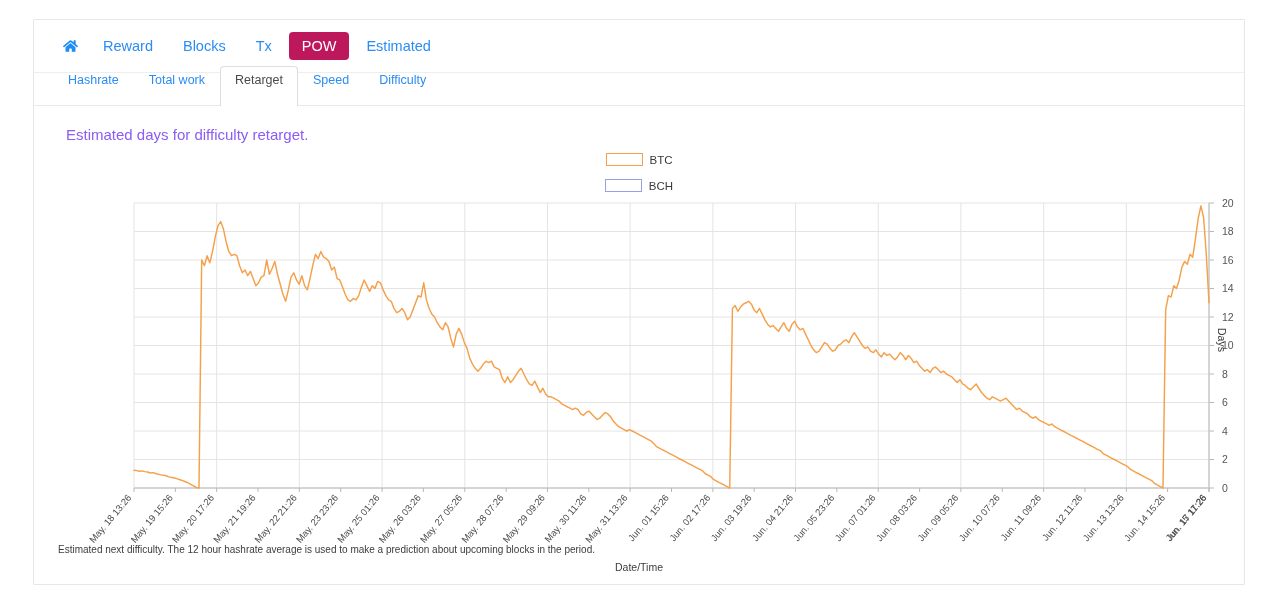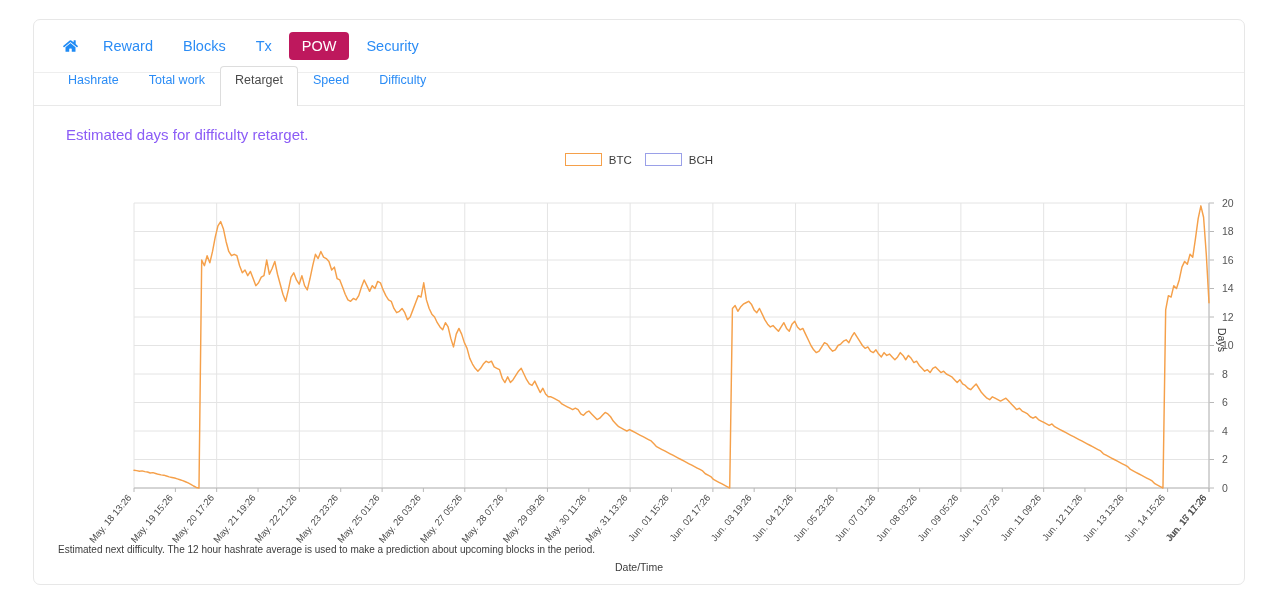--- a/index.html
+++ b/index.html
@@ -22,21 +22,21 @@
 
   
   .card {
     position: absolute;
     left: 33px;
     top: 19px;
     width: 1212px;
     height: 566px;
     background: #ffffff;
     border: 1px solid #e7e7e7;
-    border-radius: 7px;
+    border-radius: 1px;
     box-sizing: border-box;
     overflow: hidden;
   }
 
   
   .topnav {
     position: relative;
     height: 52px;
     border-bottom: 1px solid #eeeeee;
     display: flex;
@@ -122,20 +122,21 @@
     position: absolute;
     left: 0;
     top: 3px;
     width: 1210px;
     display: flex;
     justify-content: center;
     align-items: center;
     gap: 13px;
     font-size: 11.5px;
     color: #3a3a3a;
+    flex-direction: column;
   }
   .legend-entry {
     display: flex;
     align-items: center;
     gap: 7px;
     cursor: pointer;
   }
   .legend-swatch {
     width: 37px;
     height: 13px;
@@ -192,21 +193,21 @@
     <div class="topnav">
       <div class="nav-home">
         <svg class="home-icon" viewBox="0 0 576 512">
           <path d="M280.37 148.26L96 300.11V464a16 16 0 0 0 16 16l112.06-.29a16 16 0 0 0 15.92-16V368a16 16 0 0 1 16-16h64a16 16 0 0 1 16 16v95.64a16 16 0 0 0 16 16.05L464 480a16 16 0 0 0 16-16V300L295.67 148.26a12.19 12.19 0 0 0-15.3 0zM571.6 251.47L488 182.56V44.05a12 12 0 0 0-12-12h-56a12 12 0 0 0-12 12v72.61L318.47 43a48 48 0 0 0-61 0L4.34 251.47a12 12 0 0 0-1.6 16.9l25.5 31A12 12 0 0 0 45.15 301l235.22-193.74a12.19 12.19 0 0 1 15.3 0L531 301a12 12 0 0 0 16.9-1.6l25.5-31a12 12 0 0 0-1.8-16.93z"></path>
         </svg>
       </div>
       <div class="nav-item">Reward</div>
       <div class="nav-item">Blocks</div>
       <div class="nav-item">Tx</div>
       <div class="nav-item active">POW</div>
-      <div class="nav-item">Security</div>
+      <div class="nav-item">Estimated</div>
     </div>
 
     <div class="subtabs">
       <div class="subtab">Hashrate</div>
       <div class="subtab">Total work</div>
       <div class="subtab active">Retarget</div>
       <div class="subtab">Speed</div>
       <div class="subtab">Difficulty</div>
     </div>
 

